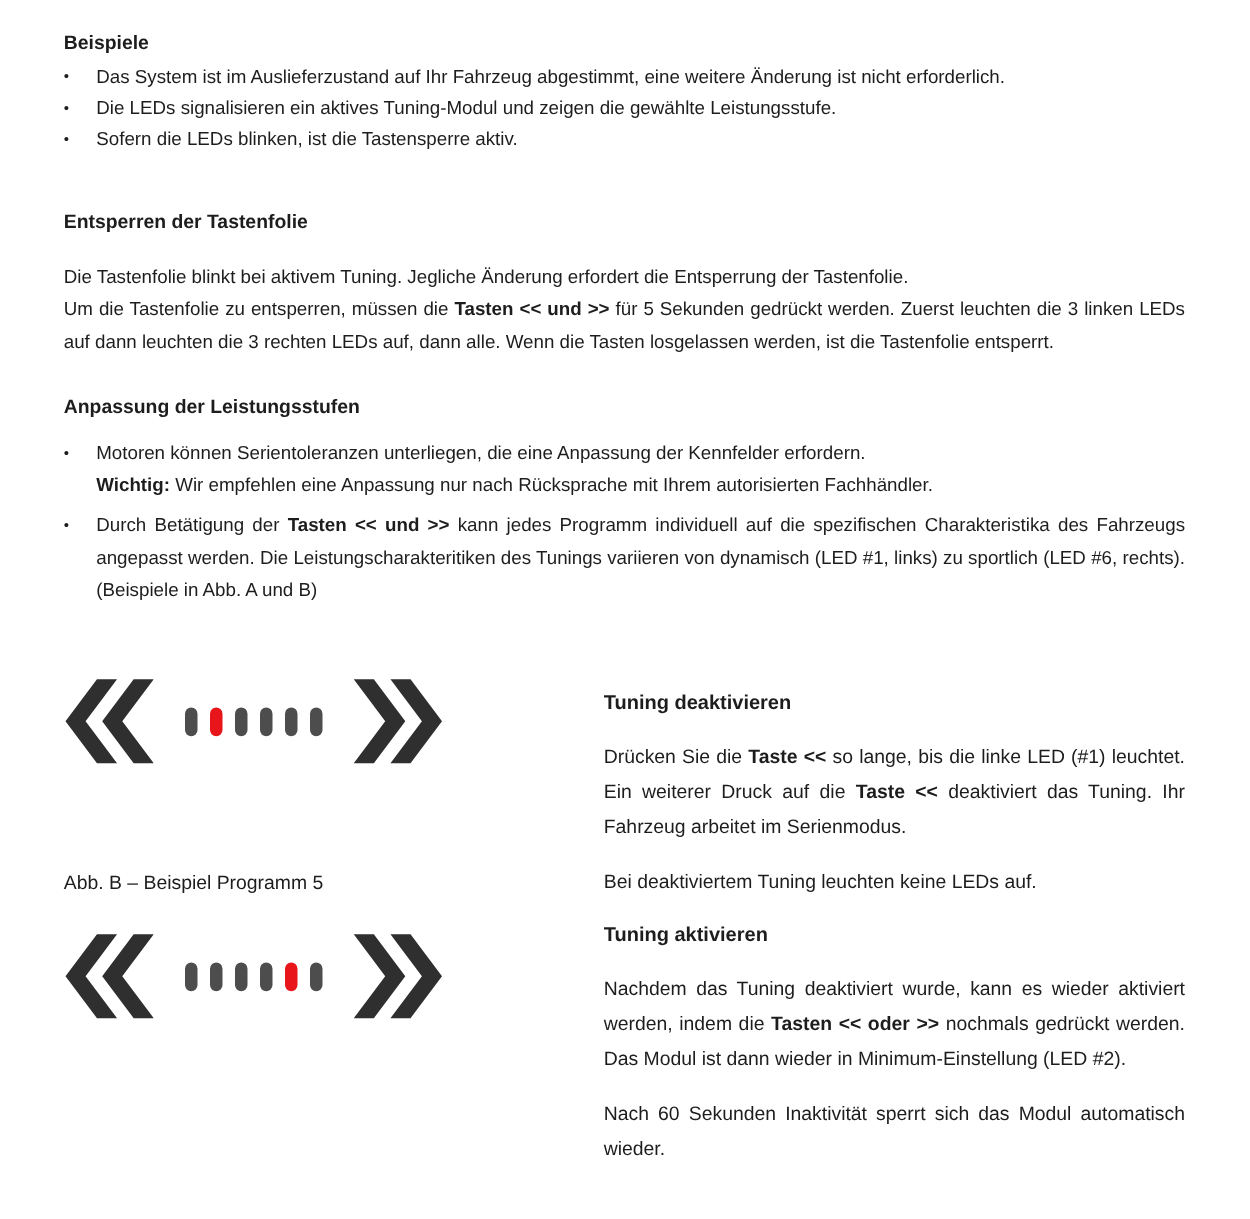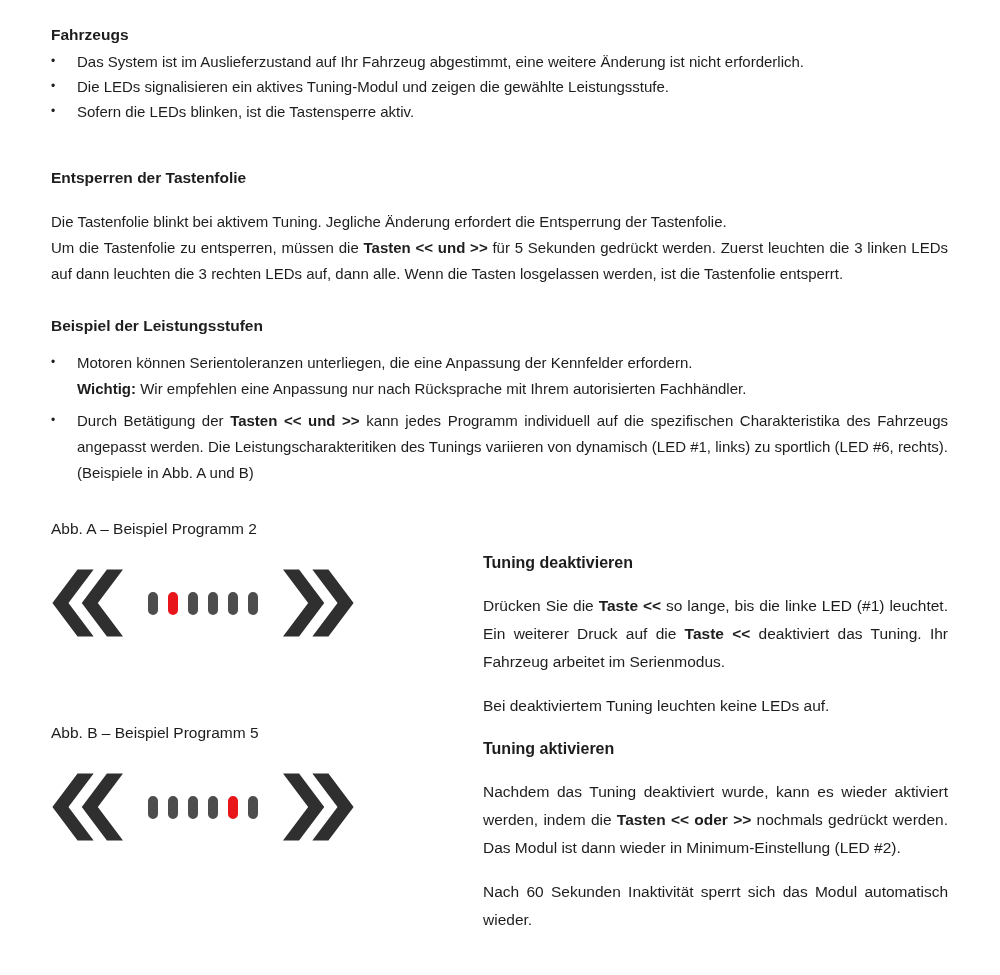--- a/index.html
+++ b/index.html
@@ -56,56 +56,55 @@
   .col-right h4{font-size:16px;line-height:26px;margin:0 0 7px;}
   .col-right p{margin:16px 0 14px;}
   .col-right .h-activate{margin-top:16px;}
 </style>
 </head>
 <body>
 
 <div class="page">
 
   <section class="sec-hinweise">
-    <h3>Fahrzeugs</h3>
+    <h3>Beispiele</h3>
     <div class="bullet">
       <span class="dot">•</span>
       <div class="btext just"><span>Das System ist im Auslieferzustand auf Ihr Fahrzeug abgestimmt, eine weitere Änderung ist nicht erforderlich.</span></div>
     </div>
     <div class="bullet">
       <span class="dot">•</span>
       <div class="btext"><span>Die LEDs signalisieren ein aktives Tuning-Modul und zeigen die gewählte Leistungsstufe.</span></div>
     </div>
     <div class="bullet">
       <span class="dot">•</span>
       <div class="btext"><span>Sofern die LEDs blinken, ist die Tastensperre aktiv.</span></div>
     </div>
   </section>
 
   <section class="sec-entsperren">
     <h3>Entsperren der Tastenfolie</h3>
     <div class="para just"><span>Die Tastenfolie blinkt bei aktivem Tuning. Jegliche Änderung erfordert die Entsperrung der Tastenfolie.</span><br><span>Um die Tastenfolie zu entsperren, müssen die </span><span class="b">Tasten &lt;&lt; und &gt;&gt;</span><span> für 5 Sekunden gedrückt werden. Zuerst leuchten die 3 linken LEDs auf dann leuchten die 3 rechten LEDs auf, dann alle. Wenn die Tasten losgelassen werden, ist die Tastenfolie entsperrt.</span></div>
   </section>
 
   <section class="sec-anpassung">
-    <h3>Beispiel der Leistungsstufen</h3>
+    <h3>Anpassung der Leistungsstufen</h3>
     <div class="bullet bullet-1">
       <span class="dot">•</span>
       <div class="btext"><span>Motoren können Serientoleranzen unterliegen, die eine Anpassung der Kennfelder erfordern.</span><br><span class="b">Wichtig:</span><span> Wir empfehlen eine Anpassung nur nach Rücksprache mit Ihrem autorisierten Fachhändler.</span></div>
     </div>
     <div class="bullet bullet-2">
       <span class="dot">•</span>
       <div class="btext just"><span>Durch Betätigung der </span><span class="b">Tasten &lt;&lt; und &gt;&gt;</span><span> kann jedes Programm individuell auf die spezifischen Charakteristika des Fahrzeugs angepasst werden. Die Leistungscharakteritiken des Tunings variieren von dynamisch (LED #1, links) zu sportlich (LED #6, rechts).(Beispiele in Abb. A und B)</span></div>
     </div>
   </section>
 
   <div class="columns">
 
     <div class="col-left">
-      <div class="caption">Abb. A – Beispiel Programm 2</div>
 
       <div class="figure">
         <svg class="chev" width="72" height="74" viewBox="0 0 103 100" aria-hidden="true">
           <polygon points="38,2 61,2 25,50 61,98 38,98 2,50"></polygon>
           <polygon points="80,2 103,2 67,50 103,98 80,98 44,50"></polygon>
         </svg>
         <div class="led-strip">
             <div class="led"></div>
             <div class="led on"></div>
             <div class="led"></div>

